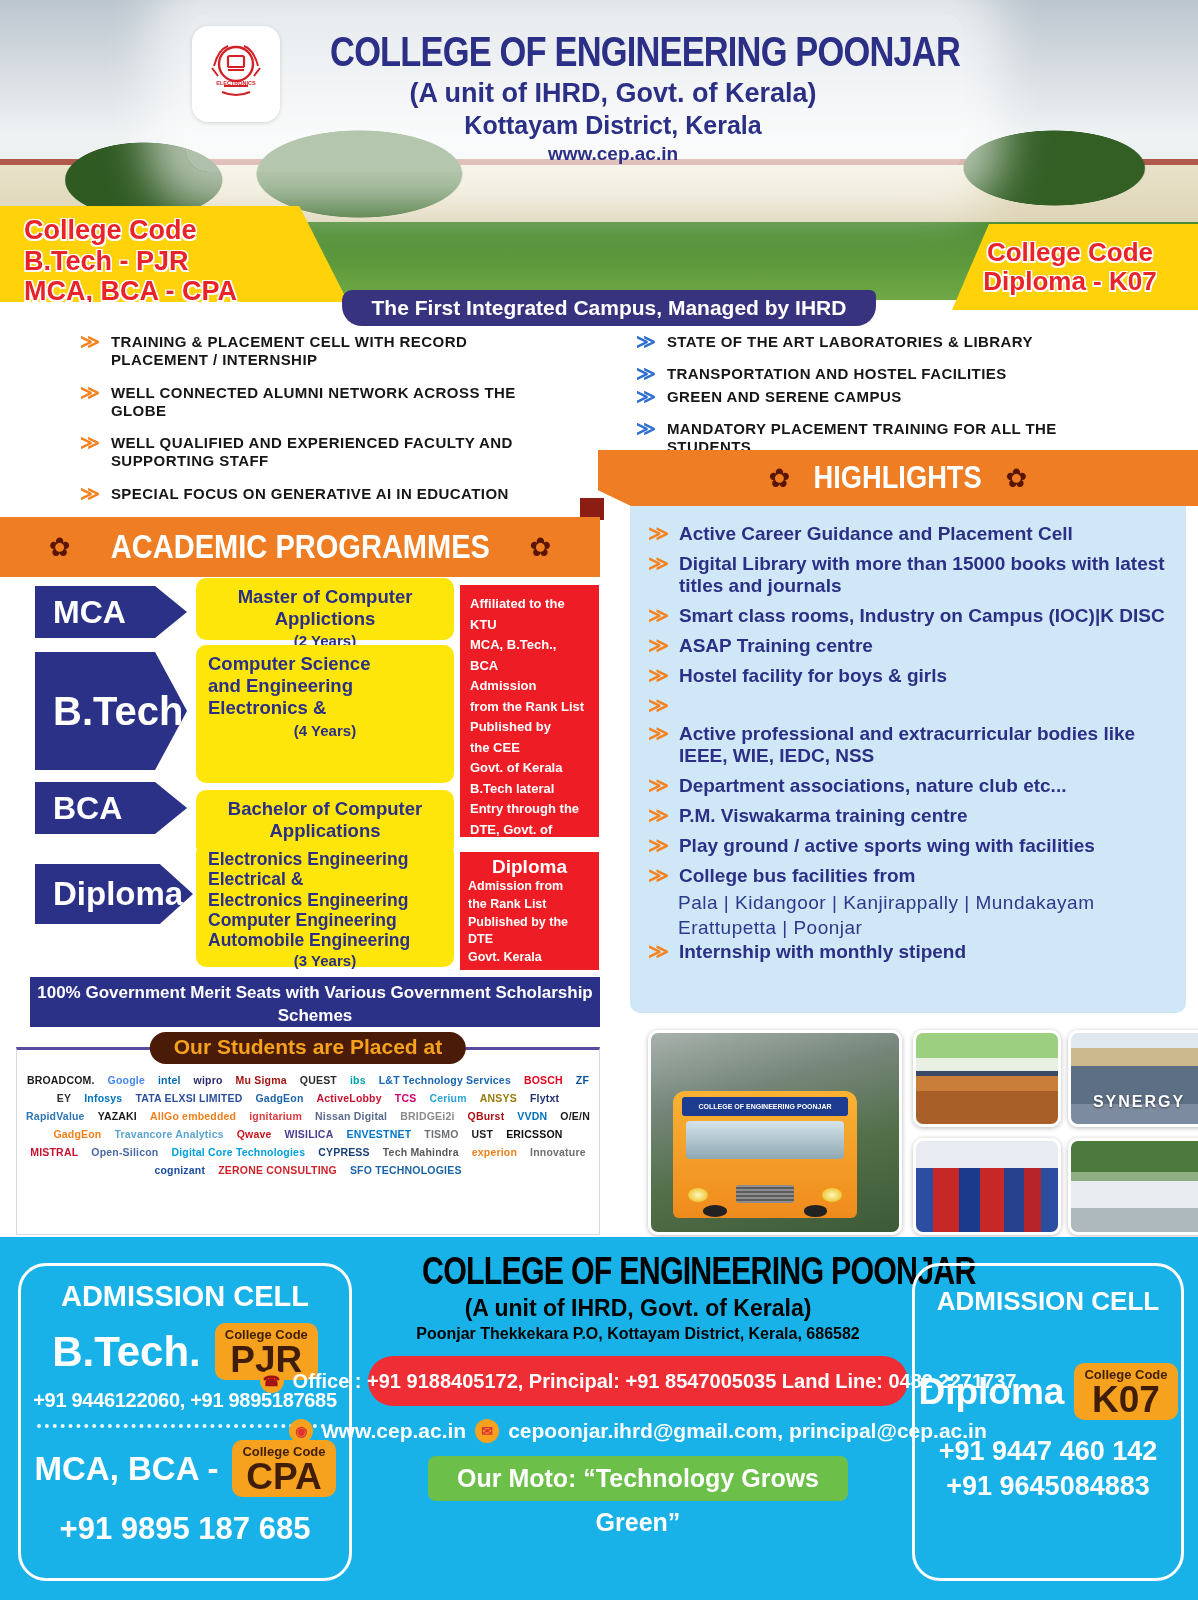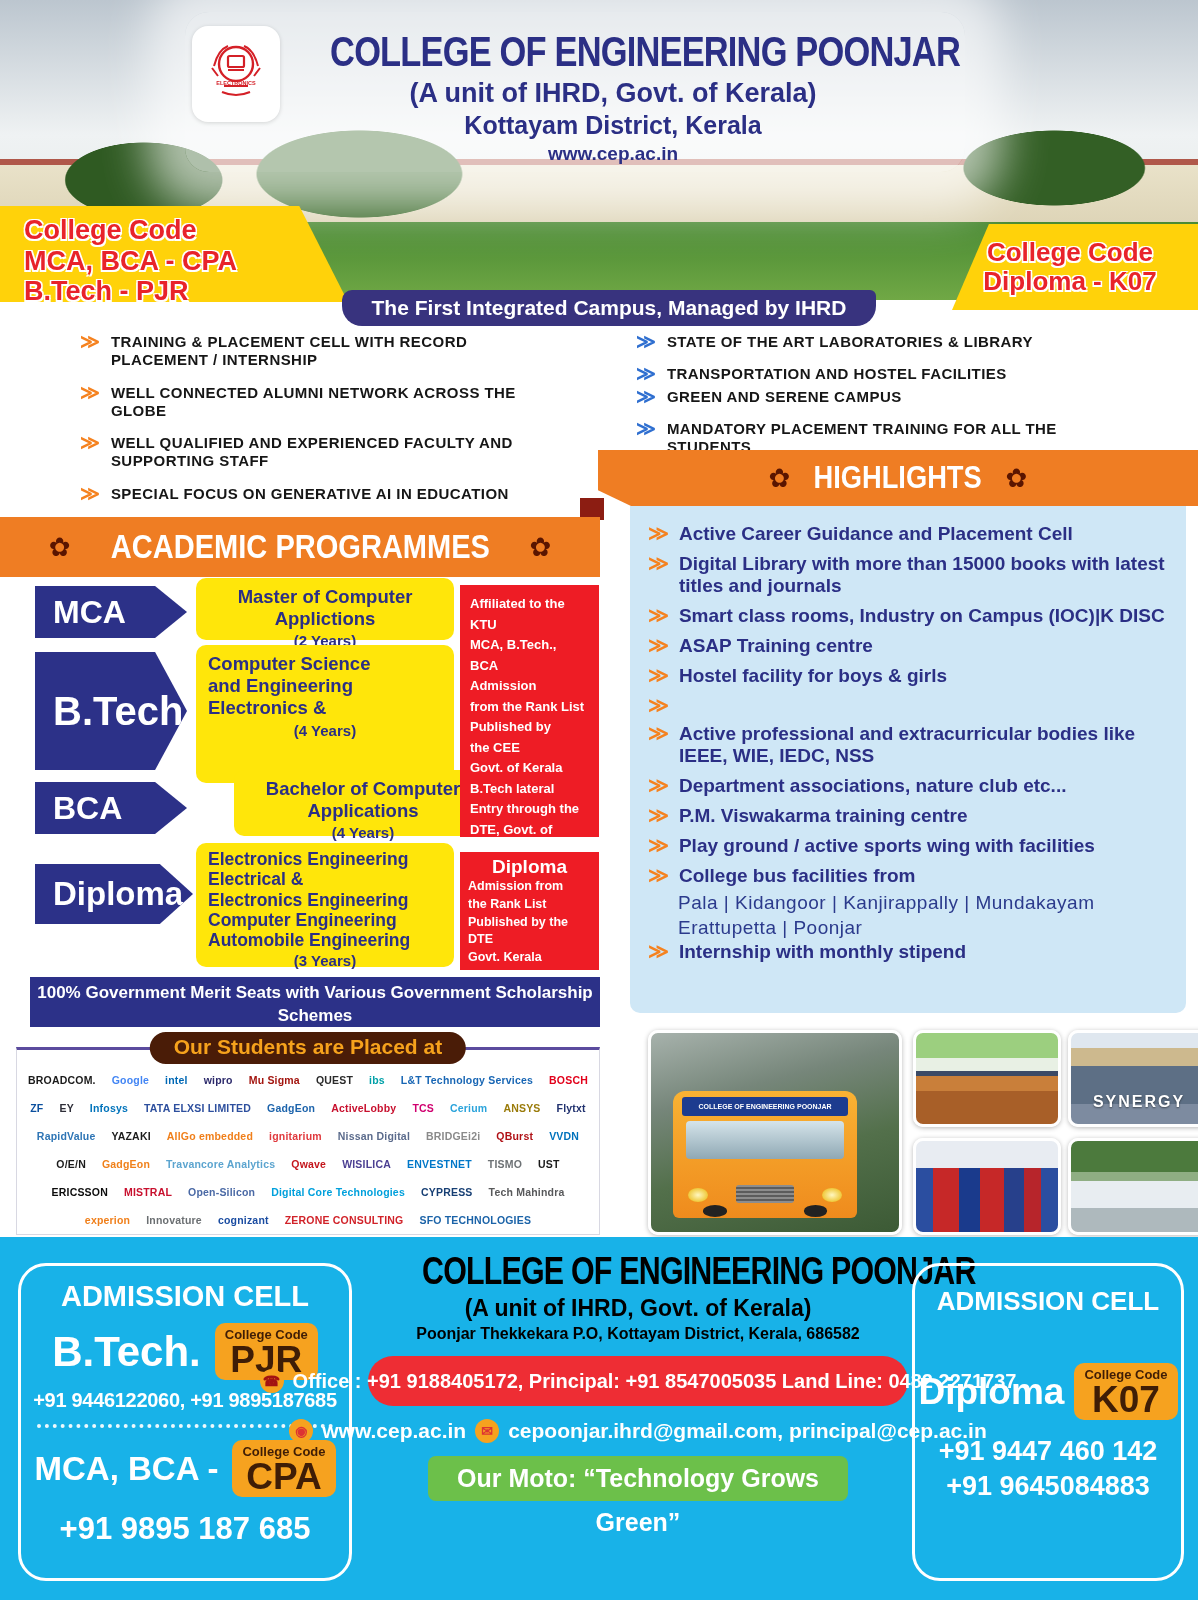--- a/index.html
+++ b/index.html
@@ -59,21 +59,21 @@
   .pa-mca { top:586px; width:152px; height:52px; font-size:32px; }
   .pa-btech { top:652px; width:152px; height:118px; font-size:40px; }
   .pa-bca { top:782px; width:152px; height:52px; font-size:32px; }
   .pa-dip { top:864px; width:158px; height:60px; font-size:33px; }
 
   .prog-box { position:absolute; left:196px; width:258px; background:#ffe60a; border-radius:10px; color:#2b2f85; font-weight:800; padding:8px 12px; }
   .pb-name { font-size:18.5px; line-height:1.2; }
   .pb-dur { font-size:15px; text-align:center; margin-top:2px; }
   .pb-mca { top:578px; height:62px; text-align:center; }
   .pb-btech { top:645px; height:138px; }
-  .pb-bca { top:770px; height:66px; text-align:center;margin-left:38px; }
+  .pb-bca { top:790px; height:66px; text-align:center; }
   .pb-dip { top:843px; height:124px; padding-top:6px; }
   .pb-dip .pb-name { font-size:17.5px; line-height:1.16; }
 
   .ktu-box { position:absolute; left:460px; top:585px; width:139px; height:252px; background:#ee1c25; color:#fff; font-weight:700; font-size:13px; line-height:1.58; padding:9px 10px; }
   .dip-box { position:absolute; left:460px; top:852px; width:139px; height:118px; background:#ee1c25; color:#fff; padding:4px 8px; }
   .dip-box .t { text-align:center; font-weight:800; font-size:19px; }
   .dip-box .l { font-weight:700; font-size:12.5px; line-height:1.42; }
 
   .merit-bar { position:absolute; left:30px; top:977px; width:570px; height:50px; background:#2c3188; color:#fff; font-weight:700; font-size:17px; text-align:center; line-height:1.38; padding-top:4px; }
 
@@ -82,21 +82,21 @@
   .hl-bar .sec-title { font-size:31px; }
   .hl-panel { position:absolute; left:630px; top:506px; width:556px; height:507px; background:#cfe7f6; border-radius:0 0 10px 10px; padding:17px 16px 0 18px; }
   .hl-item { display:flex; gap:10px; margin-bottom:8px; }
   .hl-item .arr { color:#f5821f; font-size:20px; margin-top:0; }
   .hl-txt { color:#2b2f85; font-weight:800; font-size:19px; line-height:1.16; }
   .hl-routes { color:#2b3a8c; font-weight:400; font-size:19px; line-height:1.3; margin:-4px 0 0 30px; letter-spacing:.5px; }
 
   
   .placed { position:absolute; left:16px; top:1047px; width:584px; height:188px; background:#fff; border:1px solid #d8d8e2; border-top:3px solid #5b4b9e; }
   .placed-pill { position:absolute; left:50%; top:-18px; transform:translateX(-50%); background:#4a1c07; color:#f6a21c; font-weight:800; font-size:21px; padding:3px 24px 5px; border-radius:20px; white-space:nowrap; }
-  .logo-wrap { display:flex; flex-wrap:wrap; column-gap:13px; row-gap:6px; justify-content:center; align-items:flex-end; padding:24px 6px 4px;gap:16px; }
+  .logo-wrap { display:flex; flex-wrap:wrap; column-gap:13px; row-gap:6px; justify-content:center; align-items:flex-end; padding:24px 6px 4px; }
   .logo-item { font-weight:800; font-size:10.5px; white-space:nowrap; letter-spacing:.2px; }
 
   
   .photo { position:absolute; border-radius:10px; border:3px solid #fff; box-shadow:0 1px 5px rgba(0,0,0,.28); overflow:hidden;margin-left:20px; }
   .ph-bus { left:628px; top:1030px; width:254px; height:205px; background:linear-gradient(165deg,#a7b2ac 0%,#76867a 30%,#53704b 60%,#3c5a35 100%); }
   .bus-body { position:absolute; left:9%; bottom:7%; width:74%; height:64%; background:linear-gradient(#f9b233,#ef8b1d); border-radius:12px 12px 6px 6px; }
   .bus-banner { position:absolute; top:5%; left:5%; right:5%; height:15%; background:#1d3c8f; color:#fff; font-size:7px; font-weight:700; display:flex; align-items:center; justify-content:center; border-radius:3px; white-space:nowrap; overflow:hidden; }
   .bus-glass { position:absolute; top:24%; left:7%; right:7%; height:30%; background:linear-gradient(#d5e4ea,#8fa8b4); border-radius:4px; }
   .bus-grille { position:absolute; bottom:12%; left:34%; width:32%; height:14%; background:repeating-linear-gradient(180deg,#8d8d8d 0 2px,#5c5c5c 2px 4px); border-radius:3px; }
   .bus-light { position:absolute; bottom:13%; width:11%; height:11%; background:radial-gradient(#fff7c0,#e8b400); border-radius:50%; }
@@ -162,22 +162,22 @@
   <div class="head-text">
     <div class="head-title">COLLEGE OF ENGINEERING POONJAR</div>
     <div class="head-sub">(A unit of IHRD, Govt. of Kerala)</div>
     <div class="head-dist">Kottayam District, Kerala</div>
     <div class="head-site">www.cep.ac.in</div>
   </div>
 
   <div class="code-left">
     <div class="ctxt">
       <div>College Code</div>
+      <div>B.Tech - PJR</div>
       <div>MCA, BCA - CPA</div>
-      <div>B.Tech - PJR</div>
     </div>
   </div>
   <div class="code-right">
     <div class="ctxt">
       <div>College Code</div>
       <div>Diploma - K07</div>
     </div>
   </div>
 
   <div class="campus-banner">The First Integrated Campus, Managed by IHRD</div>

